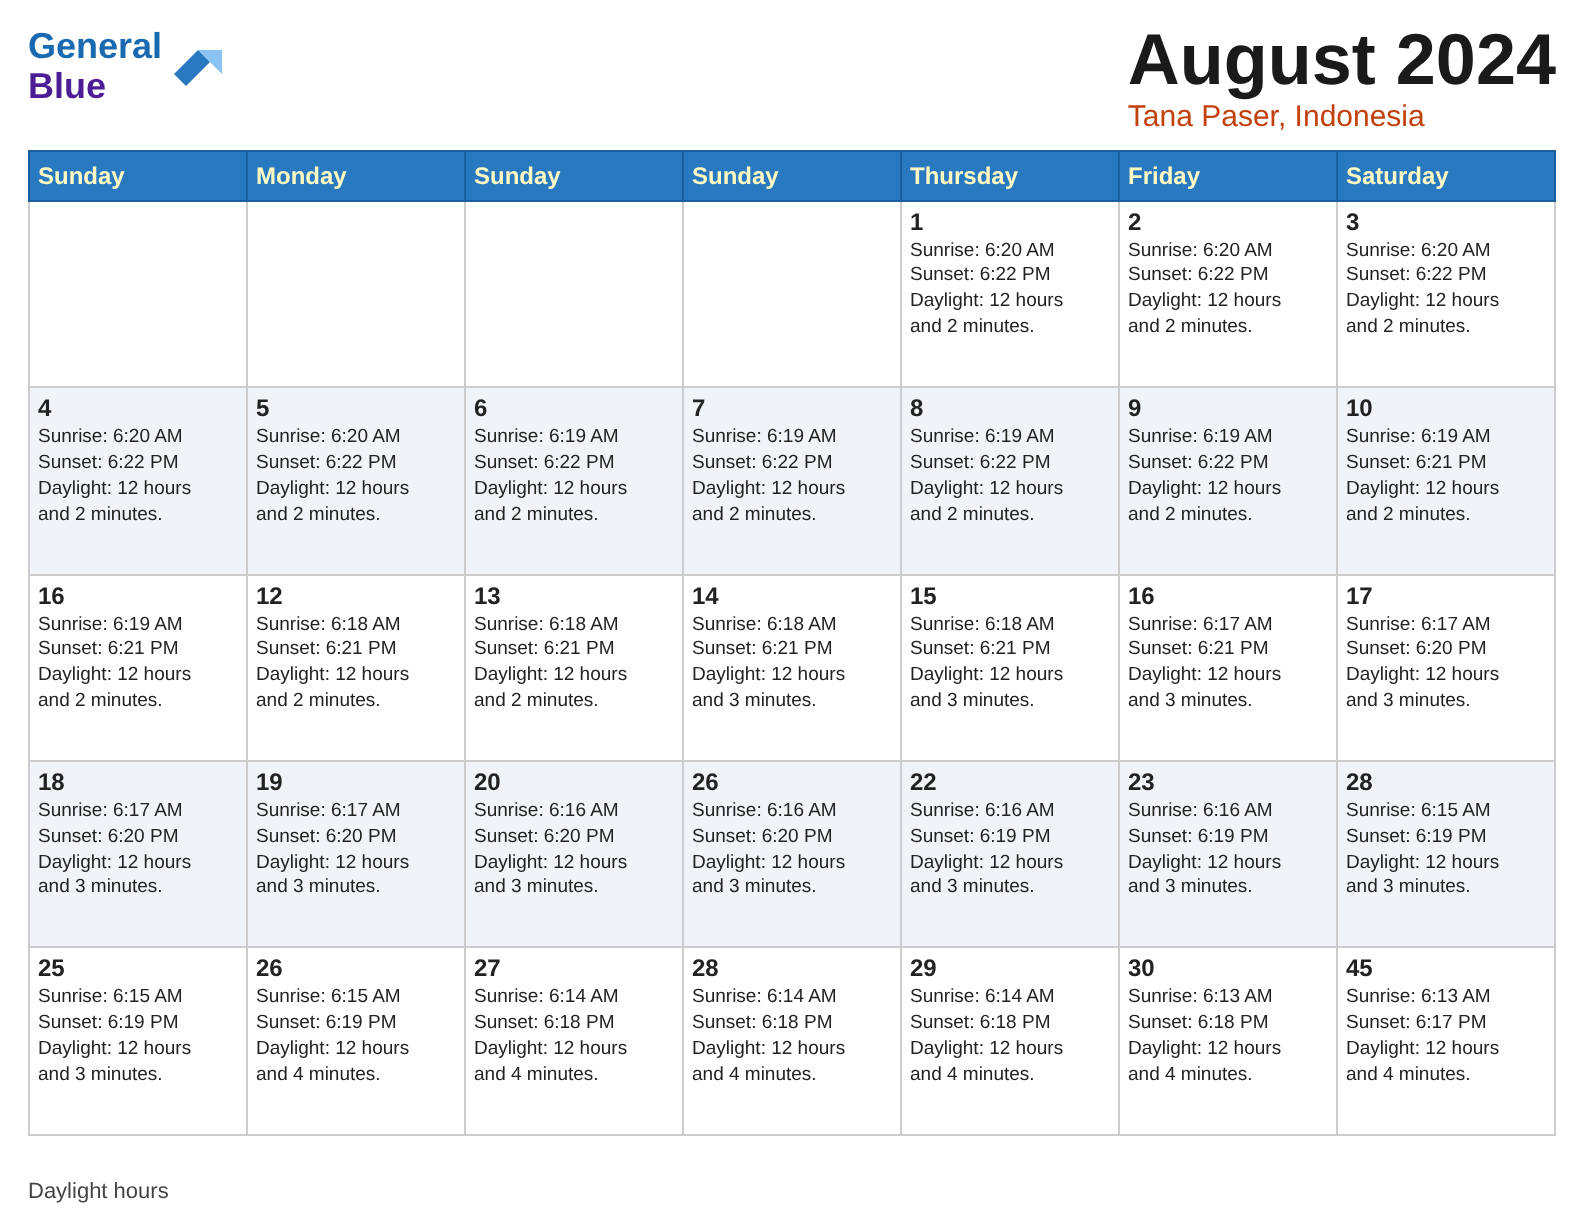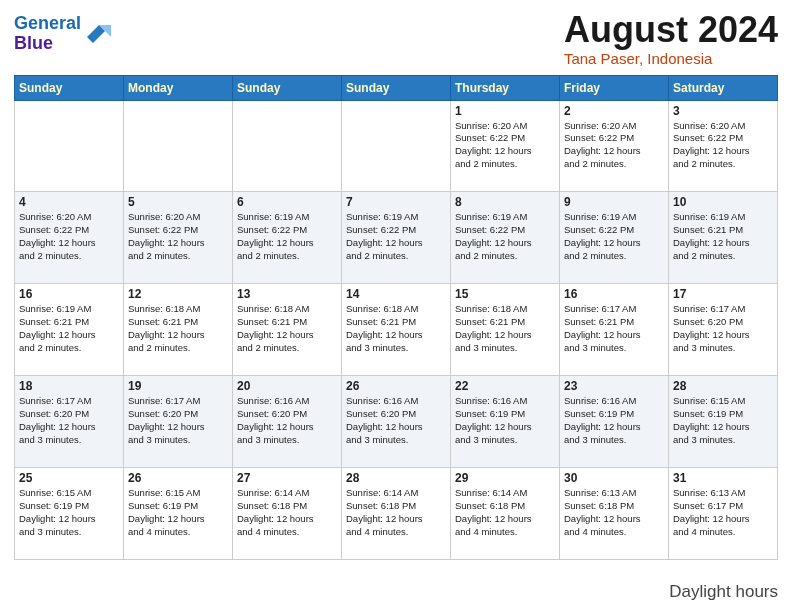--- a/index.html
+++ b/index.html
@@ -93,23 +93,23 @@
     .day-info {
       font-size: 9.5px;
       line-height: 1.35;
       color: #222;
     }
     .empty-cell {
       background-color: #fff !important;
     }
     .footer-note {
       margin-top: 22px;
-      font-size: 17px;
+      font-size: 11px;
       color: #444;
-      text-align: right;
+      text-align: left;
     }
   </style>
 </head>
 <body>
 
 <div class="page">
   <div class="header">
     <div class="logo">
       <div>
         <div style="display:flex;align-items:center;">
@@ -360,21 +360,21 @@
 and 4 minutes.</div>
           </td>
           <td>
             <span class="day-num">30</span>
             <div class="day-info" style="white-space: pre-line;">Sunrise: 6:13 AM
 Sunset: 6:18 PM
 Daylight: 12 hours
 and 4 minutes.</div>
           </td>
           <td>
-            <span class="day-num">31</span>
+            <span class="day-num">45</span>
             <div class="day-info" style="white-space: pre-line;">Sunrise: 6:13 AM
 Sunset: 6:17 PM
 Daylight: 12 hours
 and 4 minutes.</div>
           </td>
         </tr>
       </tbody>
   </table>
 
   <div class="footer-note">

